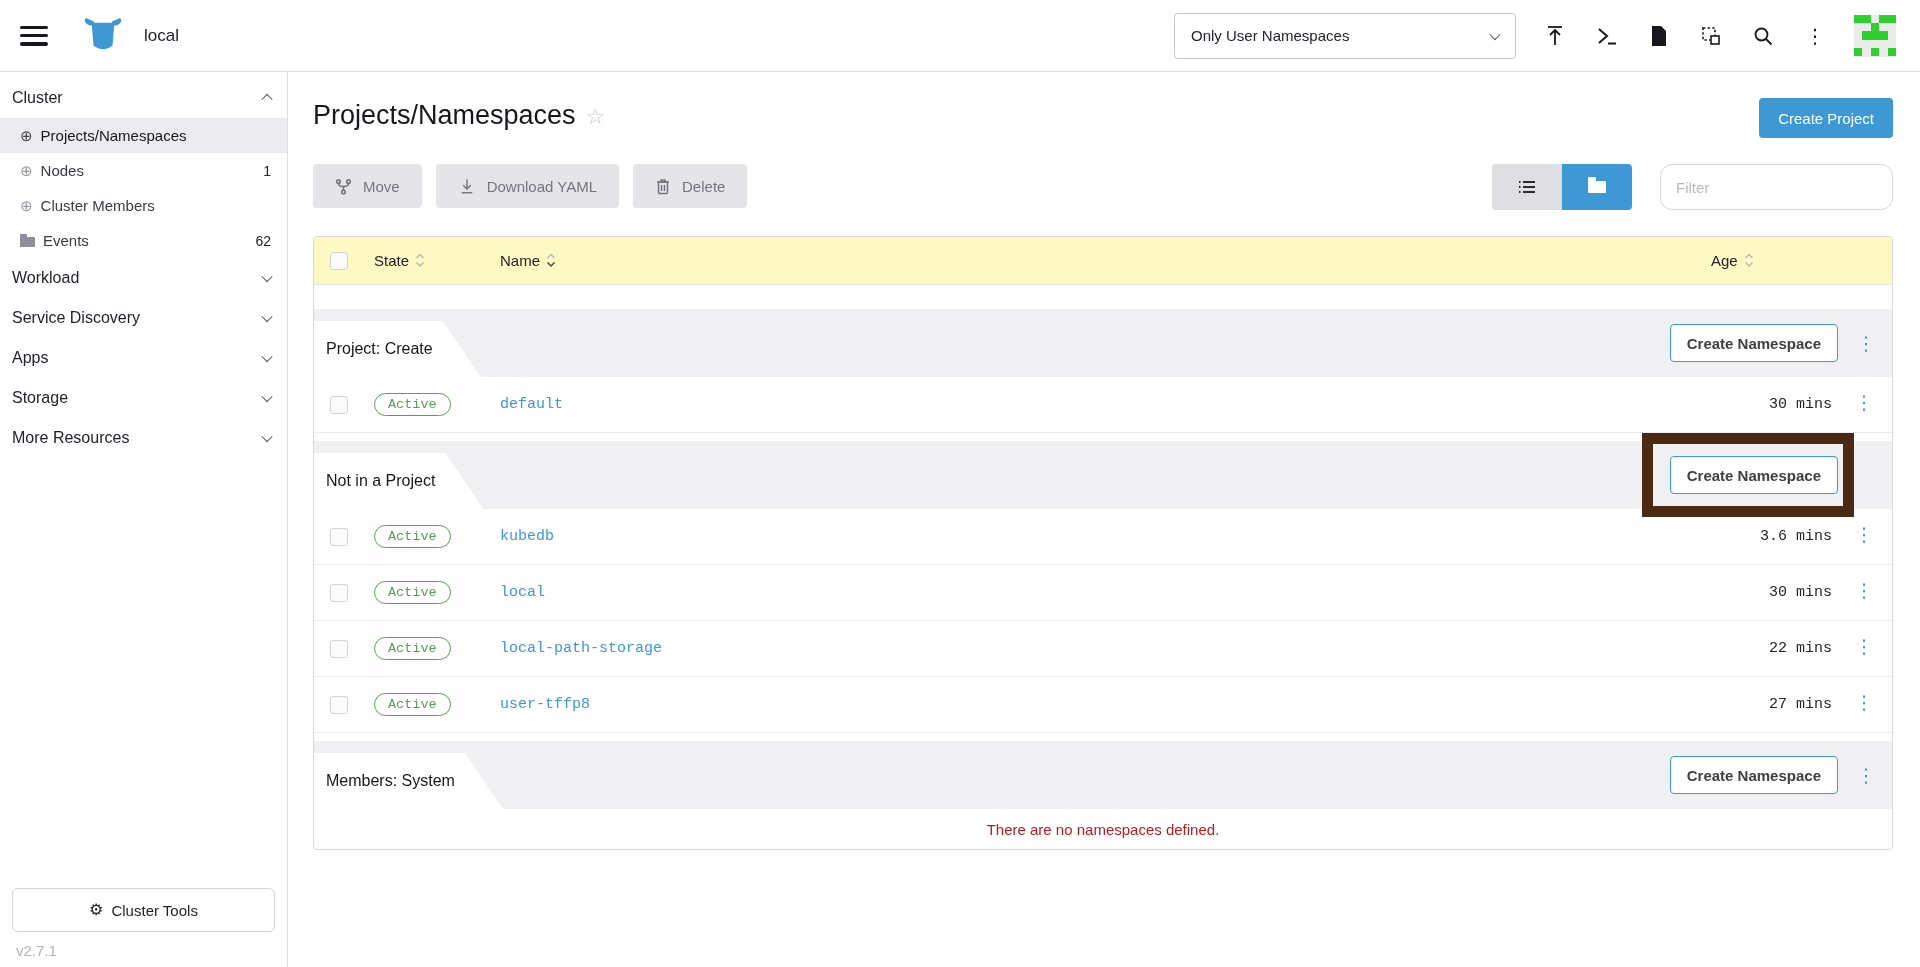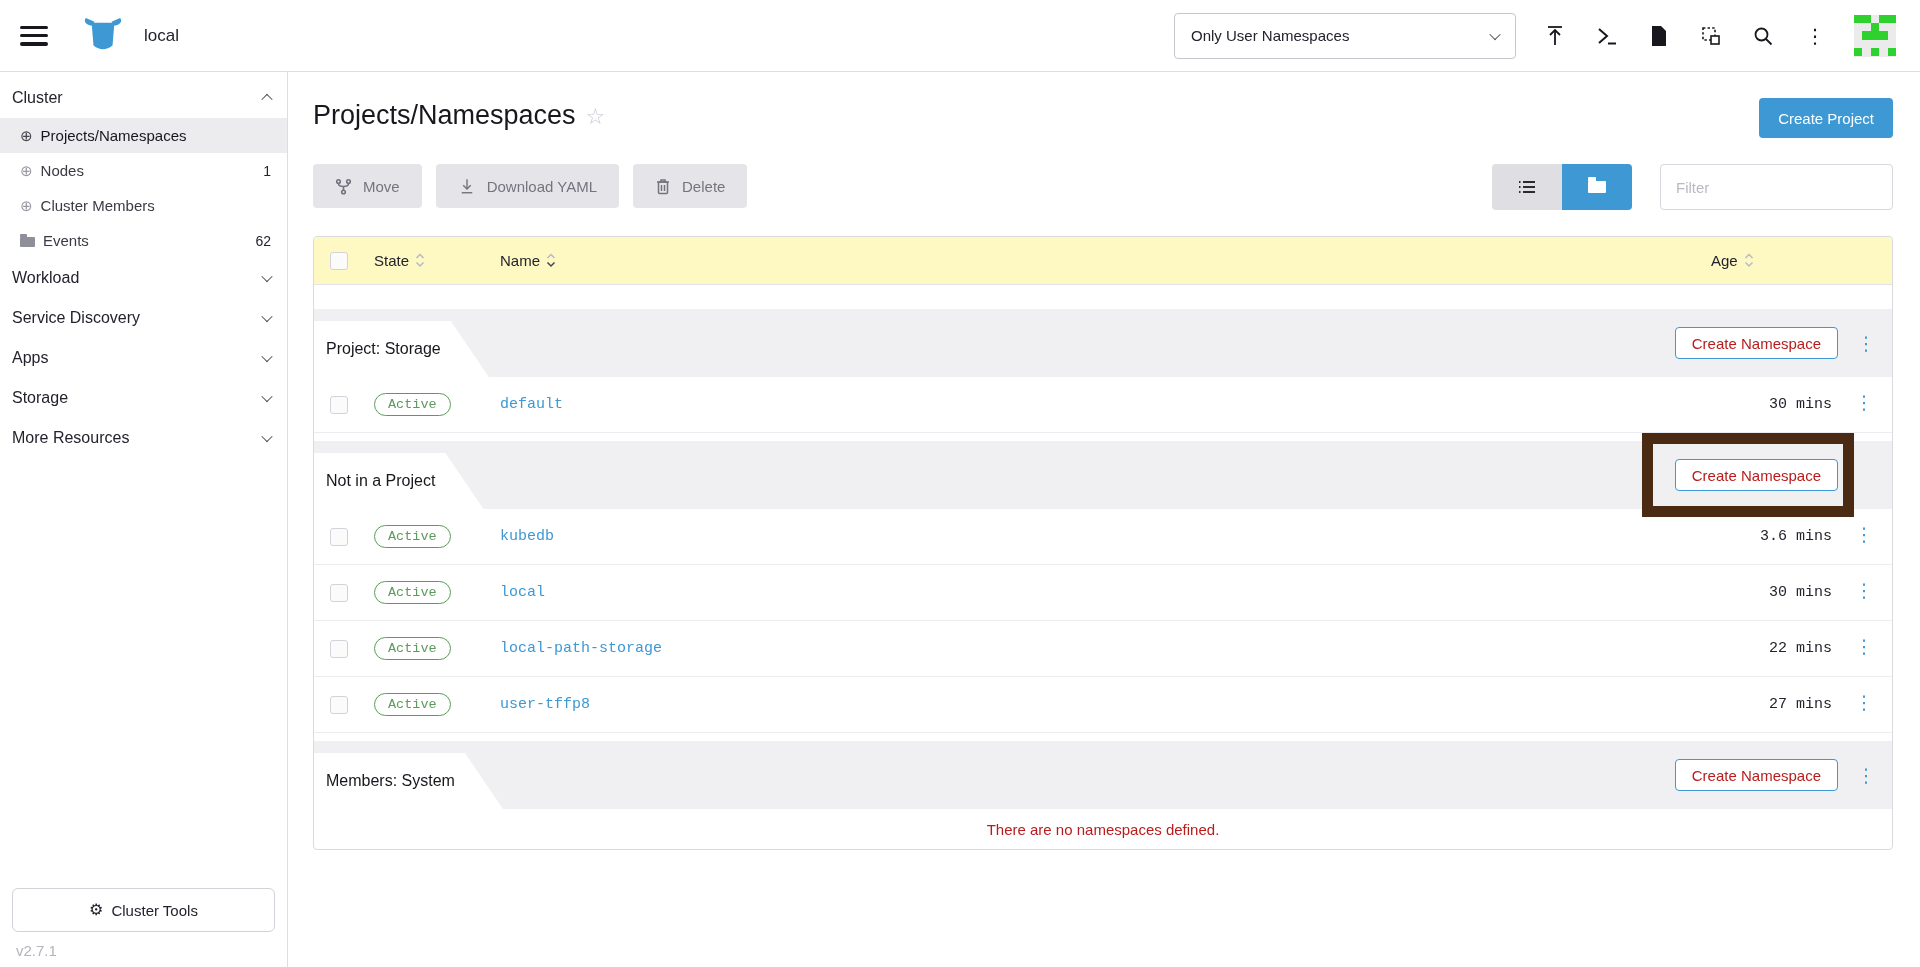--- a/index.html
+++ b/index.html
@@ -67,21 +67,21 @@
     height:44px; padding:0 22px; font-size:15px; display:flex; align-items:center;
     gap:11px; margin-right:14px; cursor:default; font-family:inherit; }
   .view-toggle { margin-left:auto; display:flex; border-radius:4px; overflow:hidden; }
   .seg { width:70px; height:46px; border:none; display:flex; align-items:center;
     justify-content:center; cursor:pointer; padding:0; }
   .seg-list { background:#dedee3; }
   .seg-flat { background:#3d98d3; }
   .seg-folder-icon { width:18px; height:12px; background:#fff; border-radius:1px; position:relative; }
   .seg-folder-icon::before { content:""; position:absolute; top:-4px; left:0; width:8px;
     height:4px; background:#fff; border-radius:1px 1px 0 0; }
-  .filter-input { width:233px; height:46px; border:1px solid #d6d6dc; border-radius:4px;
+  .filter-input { width:233px; height:46px; border:1px solid #d6d6dc; border-radius:12px;
     margin-left:28px; padding:0 15px; font-size:15px; color:#23232e; font-family:inherit; }
   .filter-input::placeholder { color:#b9b9c2; }
 
   
   .table { margin-top:26px; border:1px solid #d9d9de; border-radius:4px; background:#fff; }
   .trow { display:flex; align-items:center; padding-left:16px; }
   .thead { height:48px; background:#fef9c3; border-bottom:1px solid #e3e3e9;
     font-size:15px; color:#23232e; border-radius:4px 4px 0 0; }
   .col-check { width:44px; display:flex; align-items:center; }
   .col-state { width:126px; display:flex; align-items:center; gap:6px; }
@@ -92,22 +92,22 @@
     background:#fbfbfc; cursor:pointer; }
   .sort { display:inline-block; }
   .group { margin-top:8px; }
   .group-first { margin-top:24px; }
   .group-header { position:relative; height:68px; background:#f0f0f2; }
   .group-tab { position:absolute; left:0; top:12px; bottom:0; background:#fff;
     display:flex; align-items:center; padding:0 48px 0 12px; font-size:16px; color:#17171d;
     clip-path:polygon(0 0, calc(100% - 38px) 0, 100% 100%, 0 100%); }
   .group-actions { position:absolute; right:16px; top:50%; transform:translateY(-50%);
     display:flex; align-items:center; gap:18px; }
-  .create-ns { border:1px solid #3d98d3; color:#b91c1c; background:#fff; border-radius:4px;
-    height:32px; padding:0 16px; font-size:15px; cursor:pointer; font-family:inherit; }
+  .create-ns { border:1px solid #3d98d3; color:#404040; background:#fff; border-radius:4px;
+    height:38px; padding:0 16px; font-size:15px; cursor:pointer; font-family:inherit;font-weight:bold; }
   .kebab { color:#3d98d3; font-size:19px; line-height:1; width:20px; text-align:center;
     cursor:pointer; }
   .kebab-slot { width:20px; }
   .highlight-box { position:absolute; right:38px; top:-8px; width:212px; height:84px;
     border:11px solid #4a2a12; z-index:3; pointer-events:none; }
   .ns-row { height:56px; border-bottom:1px solid #ededf1; font-size:15px;font-family:Liberation Mono, monospace; }
   .badge { border:1px solid #5d9b5d; color:#5d9b5d; border-radius:14px; padding:3px 13px;
     font-size:13.5px; }
   .ns-link { color:#3d98d3; text-decoration:none; cursor:pointer; }
   .age-val { width:100%; text-align:right; padding-right:4px; color:#23232e; }
@@ -331,21 +331,21 @@
             <path d="M1.5 6 L5 2.5 L8.5 6" stroke="#b9b9c6" stroke-width="1.5"></path>
             <path d="M1.5 10.5 L5 14 L8.5 10.5" stroke="#b9b9c6" stroke-width="1.5"></path>
           </svg>
         </span>
         <span class="col-kebab"></span>
       </div>
       <div>
           <section class="group group-first">
             <div class="group-header">
               <div class="group-tab">
-                <span>Project: Storage</span>
+                <span>Project: Create</span>
               </div>
               <div class="group-actions">
                 <button class="create-ns">Create Namespace</button>
                 <span class="kebab">⋮</span>
               </div>
             </div>
             <div class="trow ns-row">
               <span class="col-check">
                 <span class="cb"></span>
               </span>

